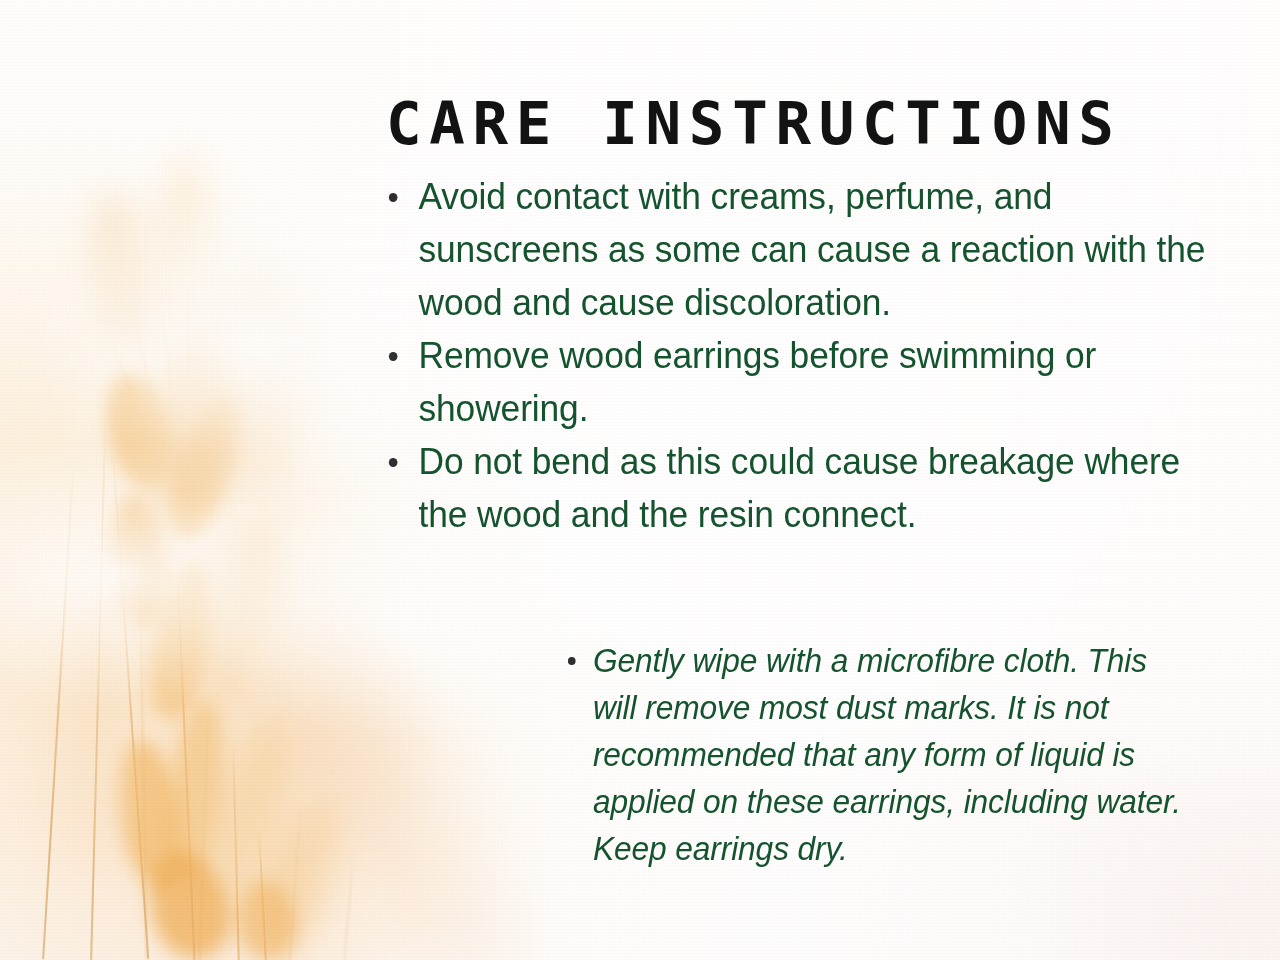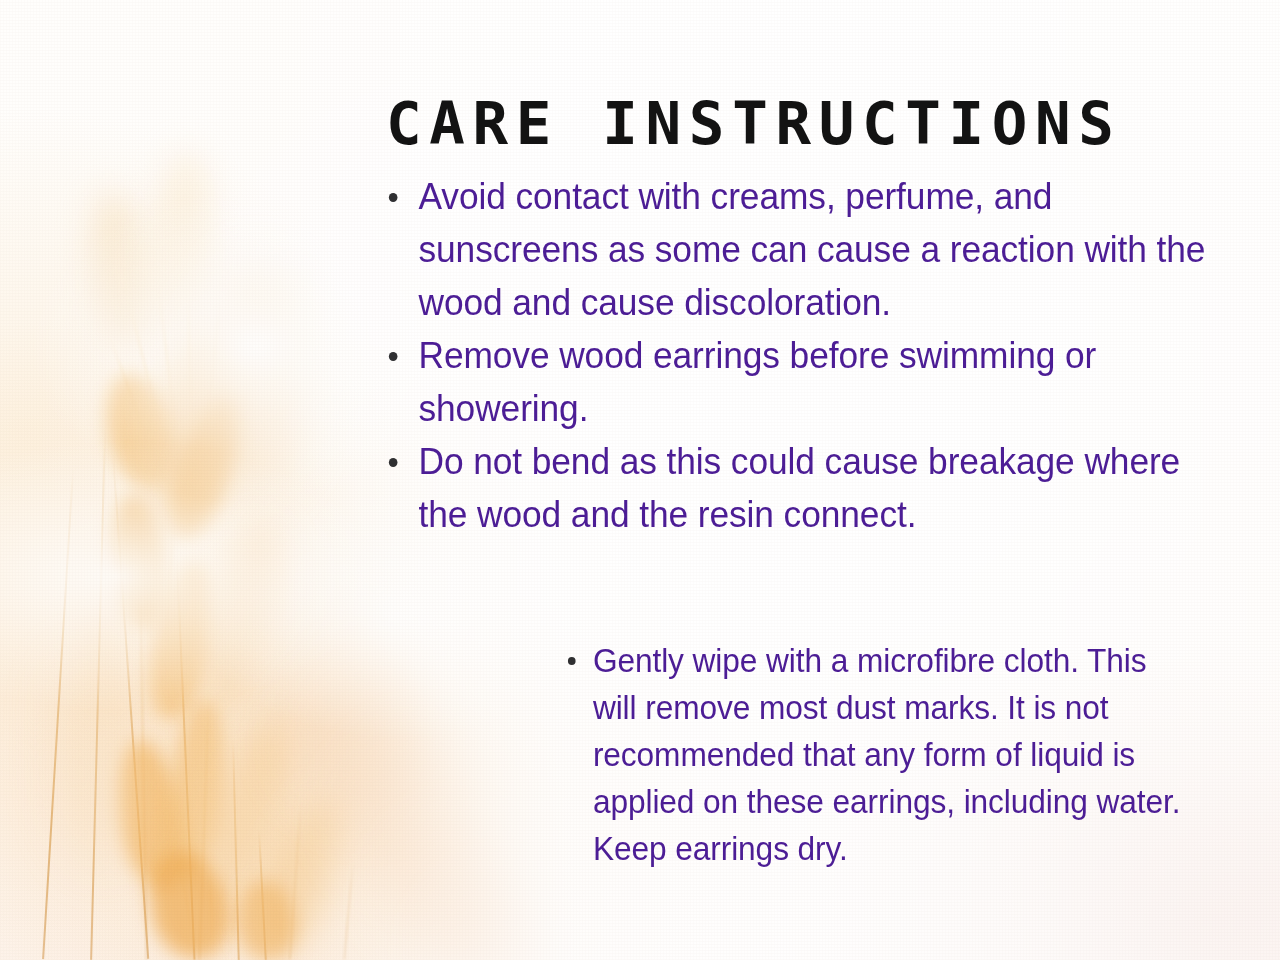--- a/index.html
+++ b/index.html
@@ -116,21 +116,21 @@
     font-size: 35px;
     letter-spacing: 3.2px;
     line-height: 1;
     transform: scaleX(1.0);
     transform-origin: left top;
   }
 
   .body-text {
     font-family: "Liberation Sans", sans-serif;
     font-weight: 300;
-    color: #4c1d95;
+    color: #14532d;
     -webkit-font-smoothing: antialiased;
   }
 
   
   #care-list {
     position: absolute;
     left: 386px;
     top: 170px;
     width: 880px;
     margin: 0;
@@ -158,20 +158,21 @@
 
   
   #cleaning-list {
     position: absolute;
     left: 566px;
     top: 637px;
     width: 650px;
     margin: 0;
     padding: 0;
     list-style: none;
+    font-style: italic;
   }
   #cleaning-list .bullet-item {
     position: relative;
     padding-left: 28px;
     font-size: 33px;
     line-height: 47px;
     letter-spacing: -0.1px;
     transform: scaleX(0.96);
     transform-origin: left top;
   }

